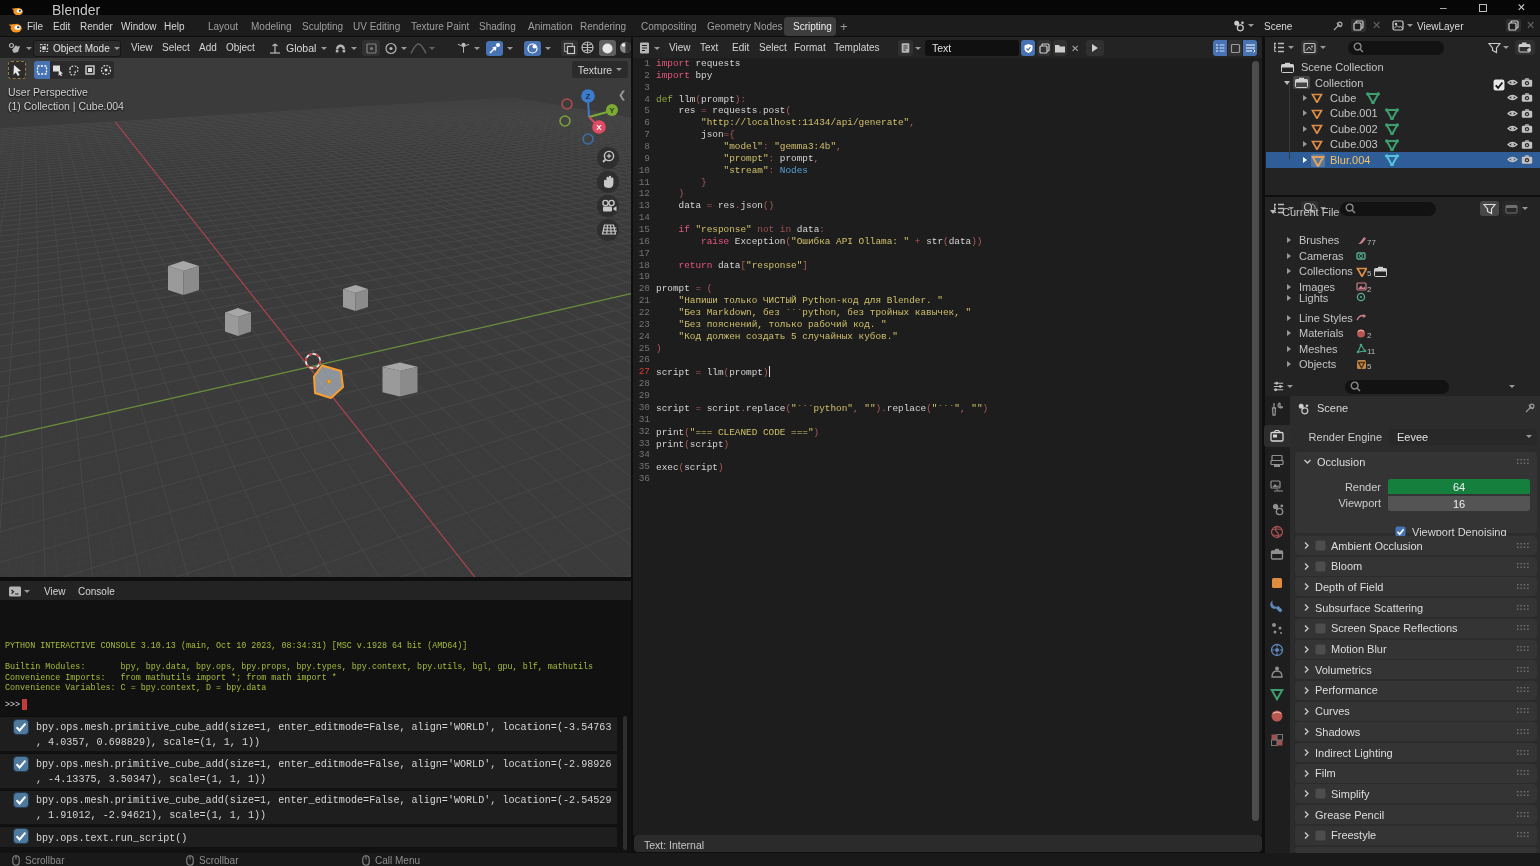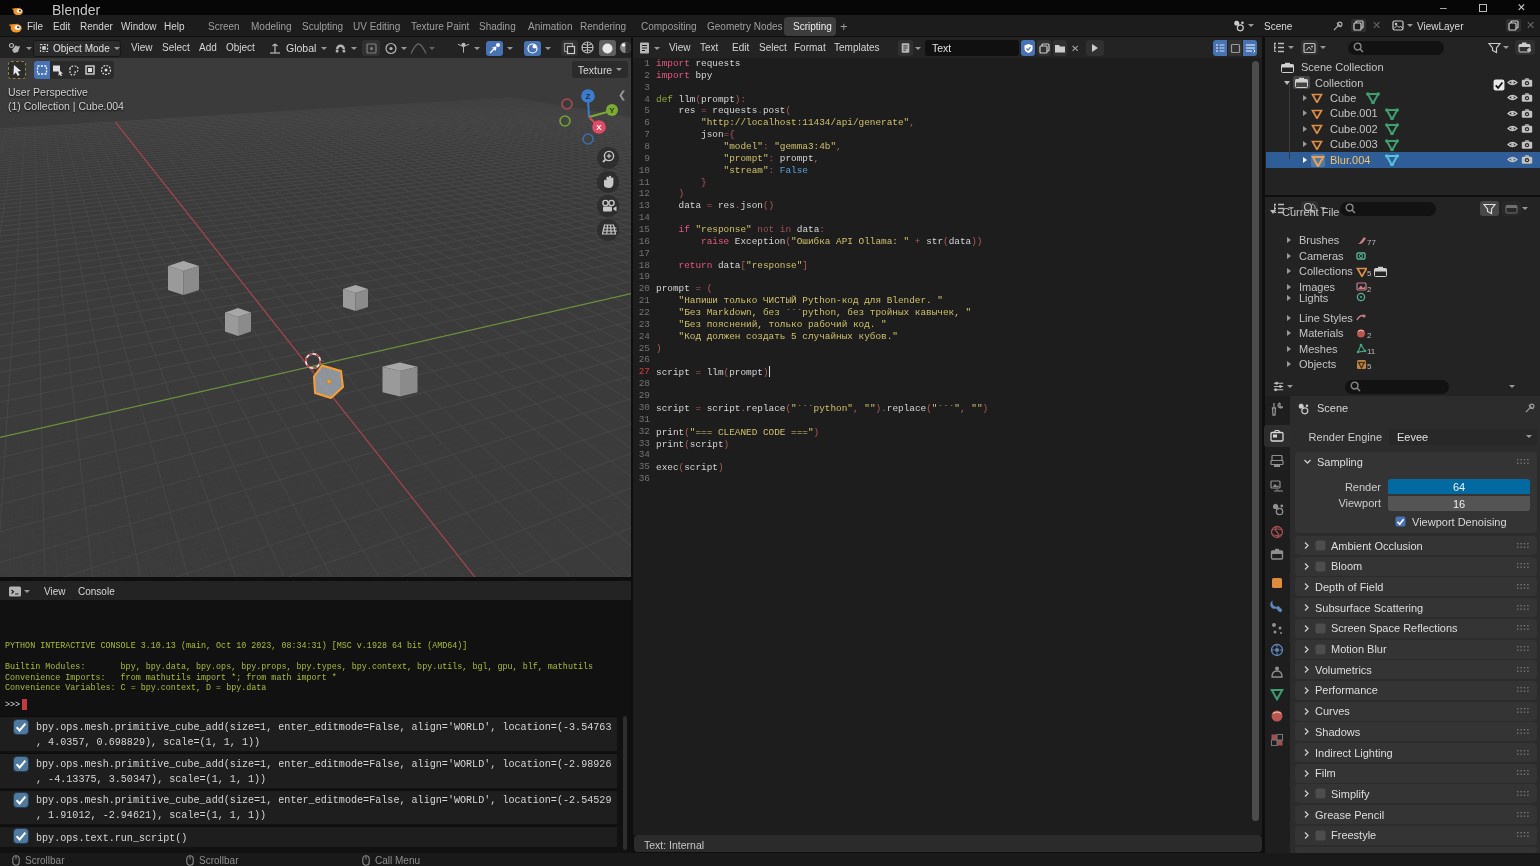--- a/index.html
+++ b/index.html
@@ -43,21 +43,21 @@
       <ellipse cx="12" cy="9" rx="8" ry="6.2" fill="#f79421"></ellipse>
       <ellipse cx="14" cy="8" rx="4.4" ry="3.4" fill="#fff"></ellipse>
       <ellipse cx="15" cy="7.6" rx="2" ry="1.6" fill="#1b4965"></ellipse>
       <path d="M1 4 L10 3 6 8z" fill="#f79421"></path>
     </svg></div>
 <div class="ab" style="left:27px;top:21px;font-size:10px;color:#d5d5d5;white-space:nowrap">File</div>
 <div class="ab" style="left:53px;top:21px;font-size:10px;color:#d5d5d5;white-space:nowrap">Edit</div>
 <div class="ab" style="left:80px;top:21px;font-size:10px;color:#d5d5d5;white-space:nowrap">Render</div>
 <div class="ab" style="left:121px;top:21px;font-size:10px;color:#d5d5d5;white-space:nowrap">Window</div>
 <div class="ab" style="left:164px;top:21px;font-size:10px;color:#d5d5d5;white-space:nowrap">Help</div>
-<div class="ab" style="left:208px;top:21px;font-size:10px;color:#9f9f9f;white-space:nowrap">Screen</div>
+<div class="ab" style="left:208px;top:21px;font-size:10px;color:#9f9f9f;white-space:nowrap">Layout</div>
 <div class="ab" style="left:251px;top:21px;font-size:10px;color:#9f9f9f;white-space:nowrap">Modeling</div>
 <div class="ab" style="left:302px;top:21px;font-size:10px;color:#9f9f9f;white-space:nowrap">Sculpting</div>
 <div class="ab" style="left:353px;top:21px;font-size:10px;color:#9f9f9f;white-space:nowrap">UV Editing</div>
 <div class="ab" style="left:411px;top:21px;font-size:10px;color:#9f9f9f;white-space:nowrap">Texture Paint</div>
 <div class="ab" style="left:479px;top:21px;font-size:10px;color:#9f9f9f;white-space:nowrap">Shading</div>
 <div class="ab" style="left:528px;top:21px;font-size:10px;color:#9f9f9f;white-space:nowrap">Animation</div>
 <div class="ab" style="left:580px;top:21px;font-size:10px;color:#9f9f9f;white-space:nowrap">Rendering</div>
 <div class="ab" style="left:641px;top:21px;font-size:10px;color:#9f9f9f;white-space:nowrap">Compositing</div>
 <div class="ab" style="left:707px;top:21px;font-size:10px;color:#9f9f9f;white-space:nowrap">Geometry Nodes</div>
 <div class="ab" style="left:784px;top:17px;width:52px;height:19px;background:#3d3d3d;border-radius:4px"></div>
@@ -856,21 +856,21 @@
 36</div>
 <div class="ab mono" style="left:656px;top:58px;font-size:9.4px;line-height:11.857px;color:#d6d6d6"><i style="color:#e8567f">import</i> requests
 <i style="color:#e8567f">import</i> bpy
 
 <i style="color:#92a83f">def</i> llm<i style="color:#b05a5a">(</i>prompt<i style="color:#b05a5a">):</i>
     res <i style="color:#b05a5a">=</i> requests<i style="color:#b05a5a">.</i>post<i style="color:#b05a5a">(</i>
         <i style="color:#cfc06a">"http://localhost:11434/api/generate"</i><i style="color:#b05a5a">,</i>
         json<i style="color:#b05a5a">={</i>
             <i style="color:#cfc06a">"model"</i><i style="color:#b05a5a">:</i> <i style="color:#cfc06a">"gemma3:4b"</i><i style="color:#b05a5a">,</i>
             <i style="color:#cfc06a">"prompt"</i><i style="color:#b05a5a">:</i> prompt<i style="color:#b05a5a">,</i>
-            <i style="color:#cfc06a">"stream"</i><i style="color:#b05a5a">:</i> <i style="color:#56a0d4">False</i>
+            <i style="color:#cfc06a">"stream"</i><i style="color:#b05a5a">:</i> <i style="color:#56a0d4">Nodes</i>
         <i style="color:#b05a5a">}</i>
     <i style="color:#b05a5a">)</i>
     data <i style="color:#b05a5a">=</i> res<i style="color:#b05a5a">.</i>json<i style="color:#b05a5a">()</i>
 
     <i style="color:#e8567f">if</i> <i style="color:#cfc06a">"response"</i> <i style="color:#9d4f56">not</i> <i style="color:#9d4f56">in</i> data<i style="color:#b05a5a">:</i>
         <i style="color:#e8567f">raise</i> Exception<i style="color:#b05a5a">(</i><i style="color:#cfc06a">"Ошибка API Ollama: "</i> <i style="color:#b05a5a">+</i> str<i style="color:#b05a5a">(</i>data<i style="color:#b05a5a">))</i>
 
     <i style="color:#e8567f">return</i> data<i style="color:#b05a5a">[</i><i style="color:#cfc06a">"response"</i><i style="color:#b05a5a">]</i>
 
 prompt <i style="color:#b05a5a">=</i> <i style="color:#b05a5a">(</i>
@@ -1307,44 +1307,44 @@
       <span style="flex:1"></span>
       <span class="chev" style="margin-right:5px"></span>
     </div>
 </div>
 <div class="ab panel" style="top:452px;height:81px">
     <div class="phead">
       <svg width="9" height="7" viewBox="0 0 9 7" style="flex:none">
         <path d="M1.5 2 l3 3 3-3" fill="none" stroke="#ccc" stroke-width="1.3"></path>
       </svg>
       <span style="width:5px"></span>
-      <span class="ptitle">Sampling</span>
+      <span class="ptitle">Occlusion</span>
       <span style="flex:1"></span>
       <svg width="14" height="8" viewBox="0 0 14 8" style="flex:none">
         <g fill="#777">
           <rect x="0" y="1" width="1.4" height="1.4"></rect>
           <rect x="0" y="4.5" width="1.4" height="1.4"></rect>
           <rect x="3.4" y="1" width="1.4" height="1.4"></rect>
           <rect x="3.4" y="4.5" width="1.4" height="1.4"></rect>
           <rect x="6.8" y="1" width="1.4" height="1.4"></rect>
           <rect x="6.8" y="4.5" width="1.4" height="1.4"></rect>
           <rect x="10.2" y="1" width="1.4" height="1.4"></rect>
           <rect x="10.2" y="4.5" width="1.4" height="1.4"></rect>
         </g>
       </svg>
     </div>
 <div style="display:flex;align-items:center;height:17px;margin-top:7px">
   <div style="width:93px;text-align:right;color:#cccccc;font-size:11px;padding-right:7px">Render</div>
-  <div style="flex:1;height:15px;background:#0369a1;border-radius:3px 3px 0 0;display:flex;align-items:center;justify-content:center;color:#f0f0f0;font-size:11px;margin-right:7px">64</div>
+  <div style="flex:1;height:15px;background:#15803d;border-radius:3px 3px 0 0;display:flex;align-items:center;justify-content:center;color:#f0f0f0;font-size:11px;margin-right:7px">64</div>
 </div>
 <div style="display:flex;align-items:center;height:16px">
   <div style="width:93px;text-align:right;color:#cccccc;font-size:11px;padding-right:7px">Viewport</div>
   <div style="flex:1;height:15px;background:#545454;border-radius:0 0 3px 3px;display:flex;align-items:center;justify-content:center;color:#f0f0f0;font-size:11px;margin-right:7px;margin-top:1px">16</div>
 </div>
-<div style="display:flex;align-items:center;height:17px;margin-top:2px">
+<div style="display:flex;align-items:center;height:17px;margin-top:12px">
   <div style="width:100px"></div>
       <svg width="11" height="11" viewBox="0 0 11 11" style="flex:none">
         <rect x="0.5" y="0.5" width="10" height="10" rx="2" fill="#4772b3"></rect>
         <path d="M2.5 5.8 l2.2 2.4 L8.6 3.2" fill="none" stroke="#fff" stroke-width="1.6"></path>
       </svg>
       <span style="margin-left:6px;color:#d8d8d8;font-size:11px">Viewport Denoising</span>
 </div>
   </div>
 <div class="ab panel" style="top:536.0px;height:19px">
     <div class="phead">

